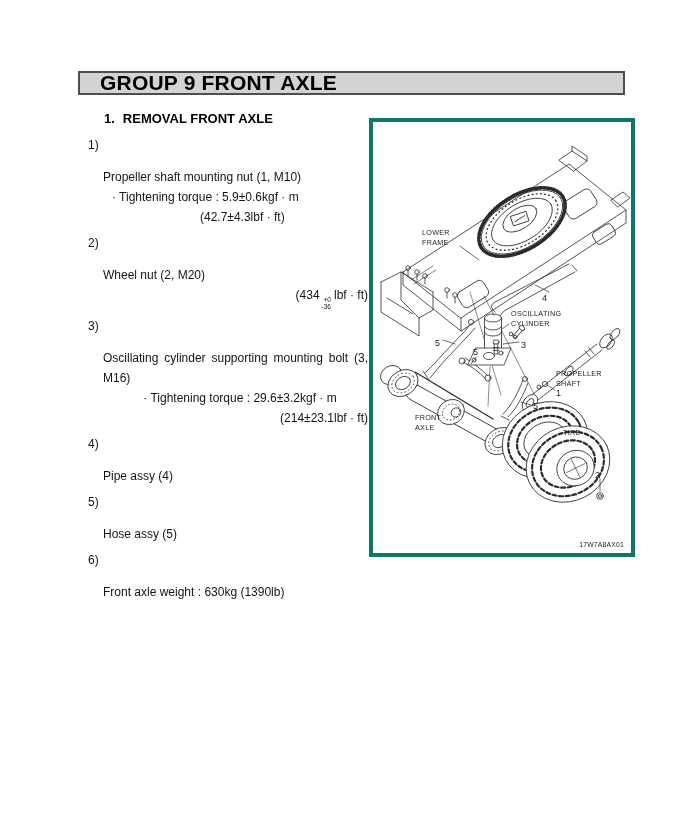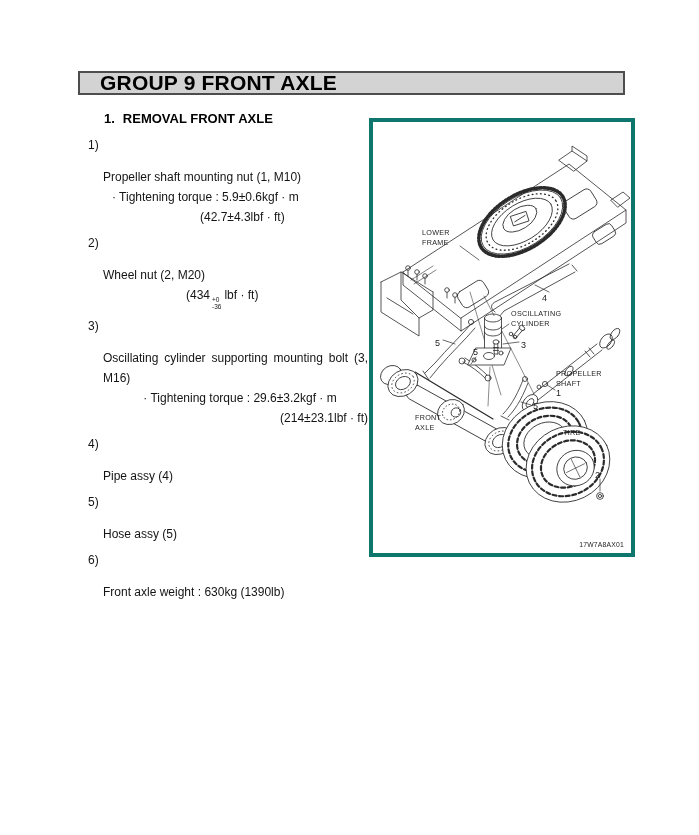--- a/index.html
+++ b/index.html
@@ -56,21 +56,21 @@
         <span>Propeller shaft mounting nut (1, M10)</span>
         <span class="sub" style="display:block;"><span>· Tightening torque : </span><span>5.9±0.6kgf · m</span></span>
         <span class="imp1" style="display:block;">(42.7±4.3lbf · ft)</span>
       </span>
     </div>
 
     <div class="item">
       <span class="inum">2)</span>
       <span class="itext">
         <span>Wheel nut (2, M20)</span>
-        <span class="imp2" style="display:block;"><span>(434</span><span class="stk">
+        <span class="imp2" style="display:block;text-align:right;"><span>(434</span><span class="stk">
               <span>+0</span>
               <span>-36</span>
             </span><span>lbf · ft)</span></span>
       </span>
     </div>
 
     <div class="item just">
       <span class="inum">3)</span>
       <span class="itext">
         <span>Oscillating cylinder supporting mounting bolt (3, M16)</span>

